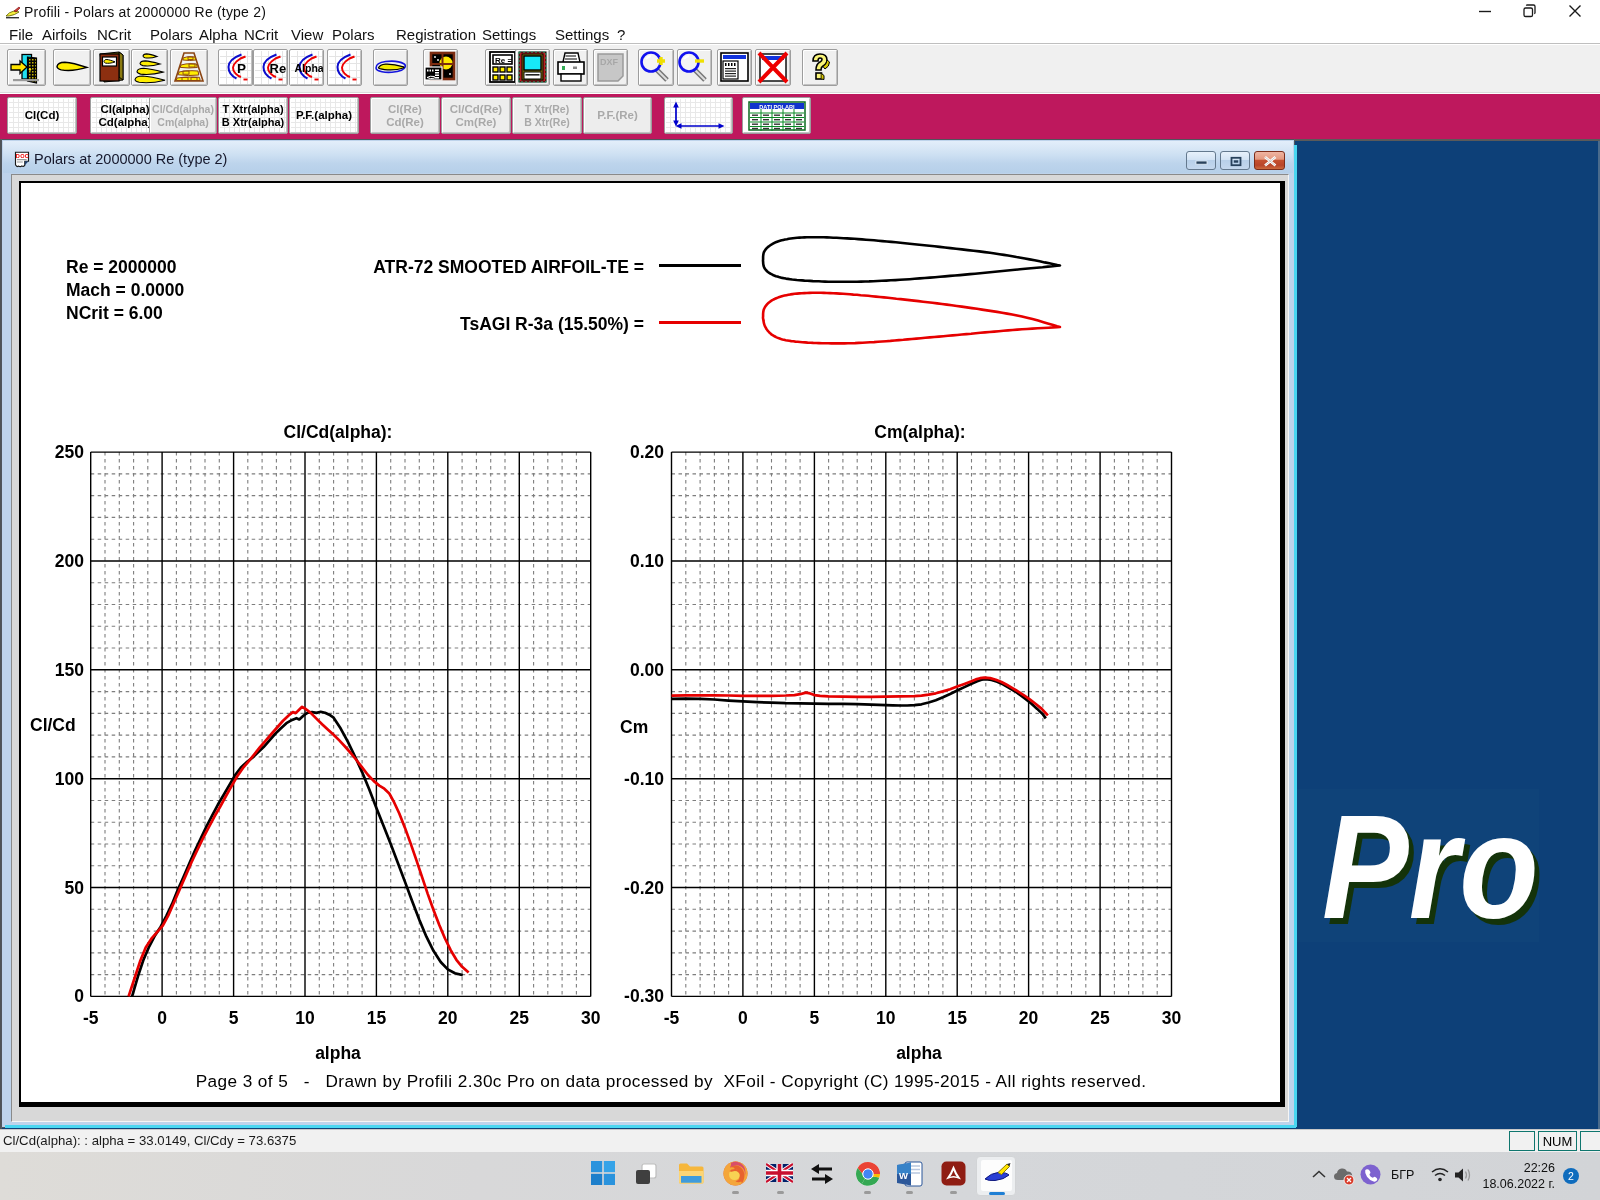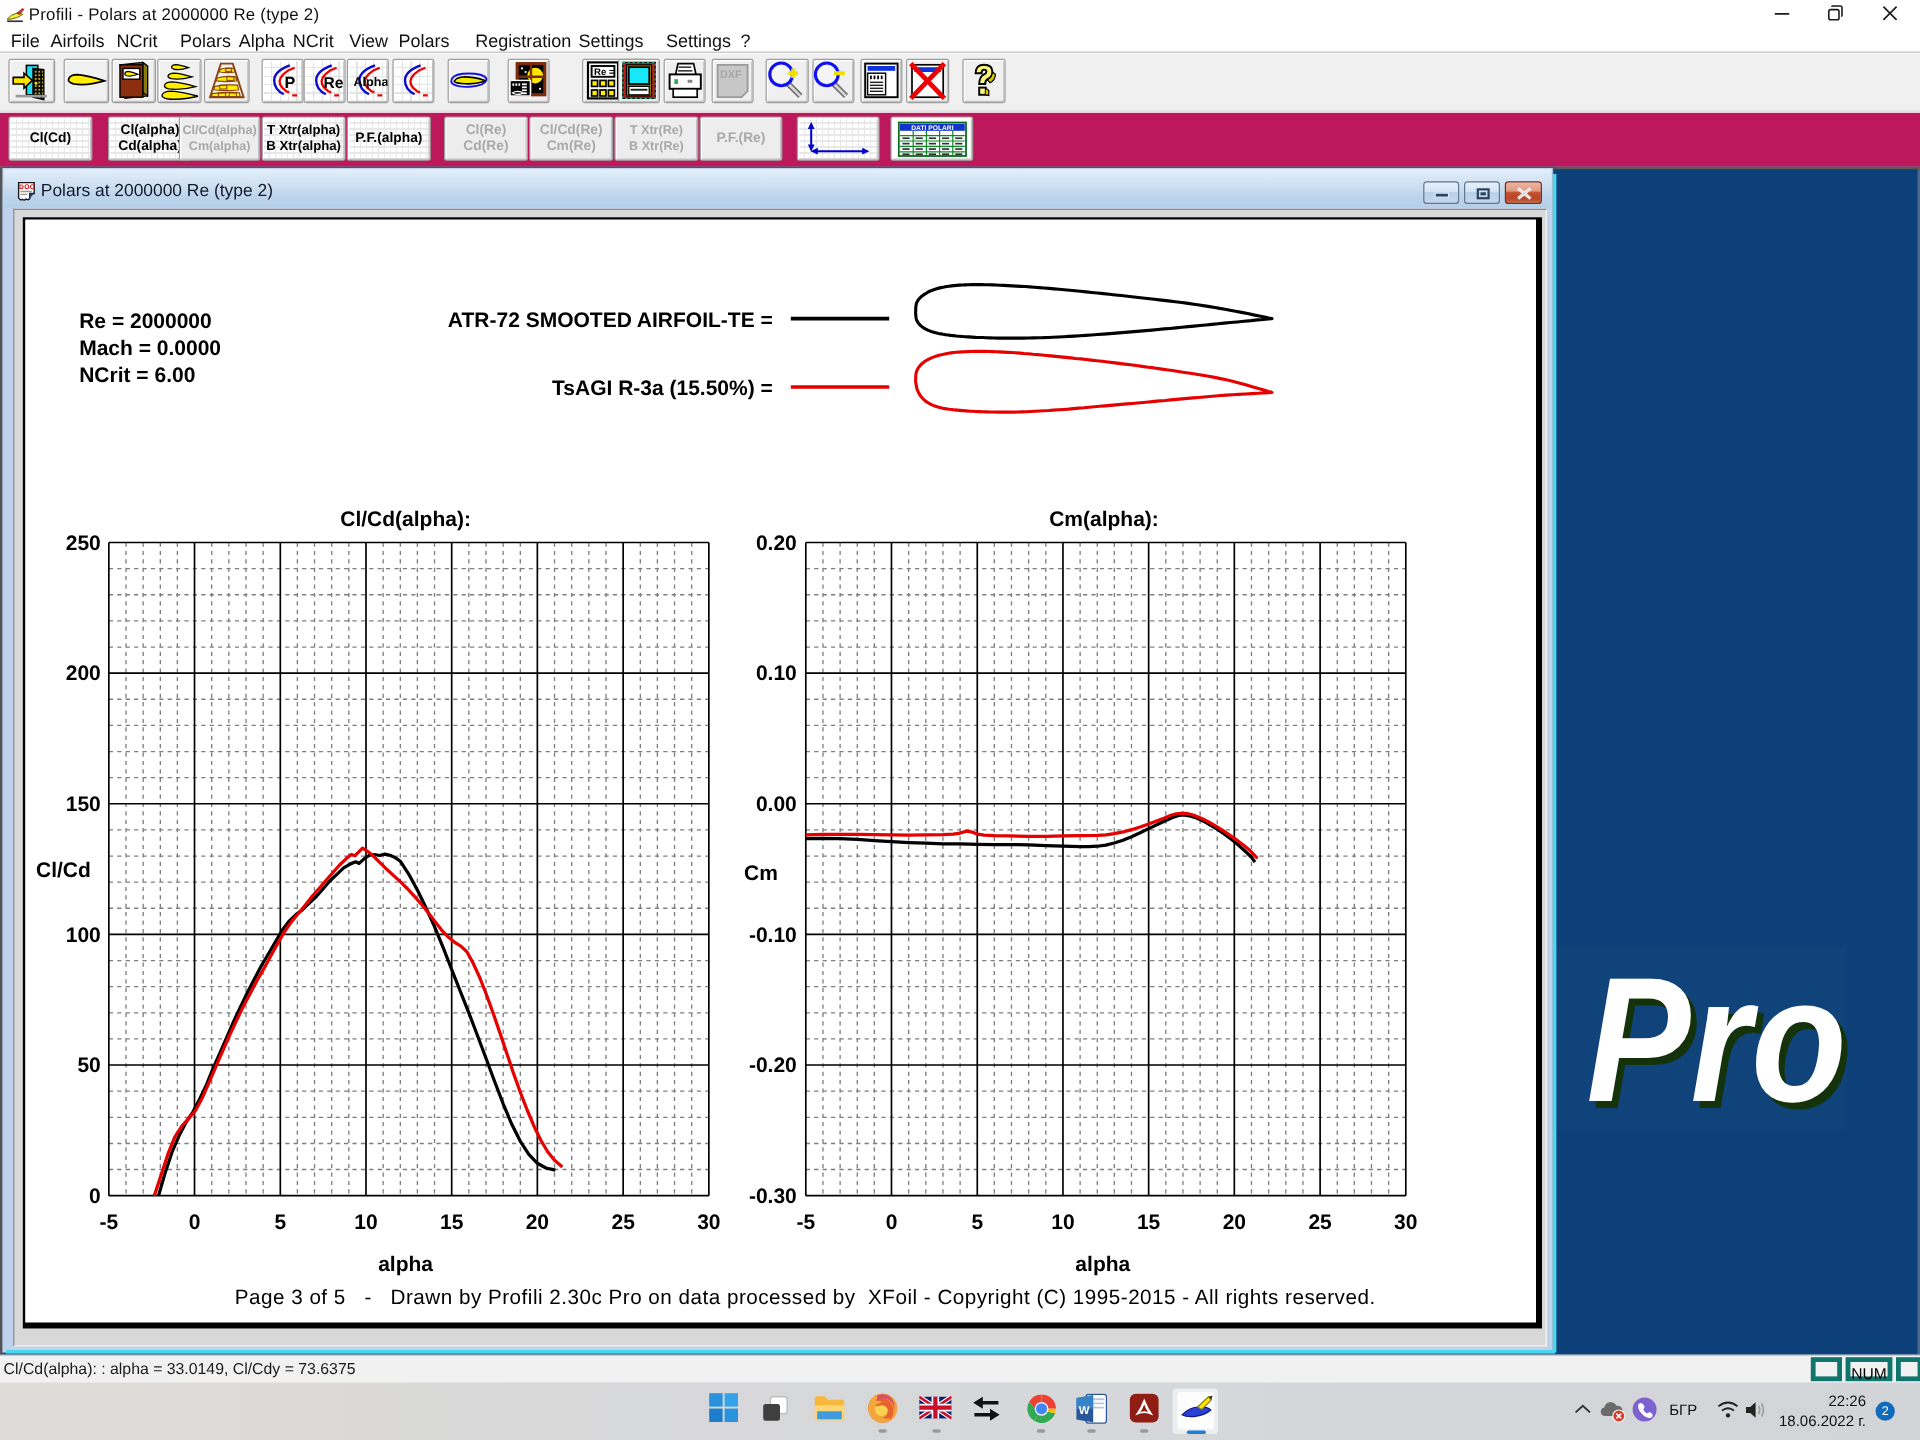--- a/index.html
+++ b/index.html
@@ -29,21 +29,21 @@
 #cmin{left:1184px;background:linear-gradient(#e7f1fb 0%,#d3e3f4 45%,#b8d0e9 50%,#c4d8ee 100%)}
 #cmax{left:1218px;background:linear-gradient(#e7f1fb 0%,#d3e3f4 45%,#b8d0e9 50%,#c4d8ee 100%)}
 #cclose{left:1252px;width:31px;background:linear-gradient(#efb5a2 0%,#e39980 42%,#c4502f 50%,#b8452a 78%,#cc6a3d 100%);border-color:#7c2d1a}
 #cclient{left:9px;top:34px;width:1278px;height:948px;background:#d8d8d8;border-top:1px solid #8a8a8a;border-left:1px solid #8a8a8a;border-right:1px solid #f5f5f5;border-bottom:1px solid #f5f5f5}
 #page{left:7px;top:6px;width:1266px;height:926px;background:#fff;border-top:2px solid #000;border-left:2px solid #000;border-right:5px solid #000;border-bottom:5px solid #000}
 #accentR{left:1292px;top:5px;width:3px;height:982px;background:#49d6f1}
 #accentB{left:3px;top:985px;width:1291px;height:3px;background:#49d6f1}
 
 #status{left:0;top:1129px;width:1600px;height:23px;background:#f1f1f1;border-top:1px solid #c8c8c8}
 #statustxt{left:3px;top:1133px;font-size:13.2px;color:#1a1a1a}
-.spanel{position:absolute;top:2px;height:20px;border:4px solid #0f766e;background:#f1f1f1}
+.spanel{position:absolute;top:2px;height:20px;border:1px solid #0f766e;background:#f1f1f1}
 
 #taskbar{left:0;top:1152px;width:1600px;height:48px;background:linear-gradient(90deg,#dedcd8 0%,#d8d8d9 30%,#d5d7da 60%,#d2d4d7 100%)}
 .tic{position:absolute;top:1160px}
 .rundash{position:absolute;top:1191px;width:7px;height:3px;border-radius:2px;background:#9a9a9a}
 </style></head><body>
 
 <div class="abs" id="titlebar"></div>
 <svg class="abs" style="left:5px;top:6px" width="16" height="14" viewBox="0 0 16 14">
  <path d="M1 10 Q4 6 9 5 Q13 5 14 6 Q10 9 4 10 Z" fill="#f6ef3e" stroke="#5a5a00" stroke-width=".8"></path>
  <path d="M9 5 L14 1 L15 2 L11 6 Z" fill="#c43" stroke="#701" stroke-width=".6"></path>

